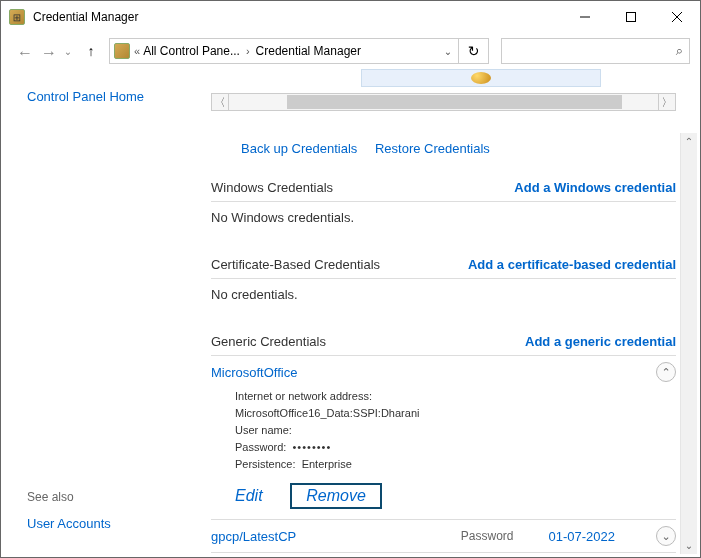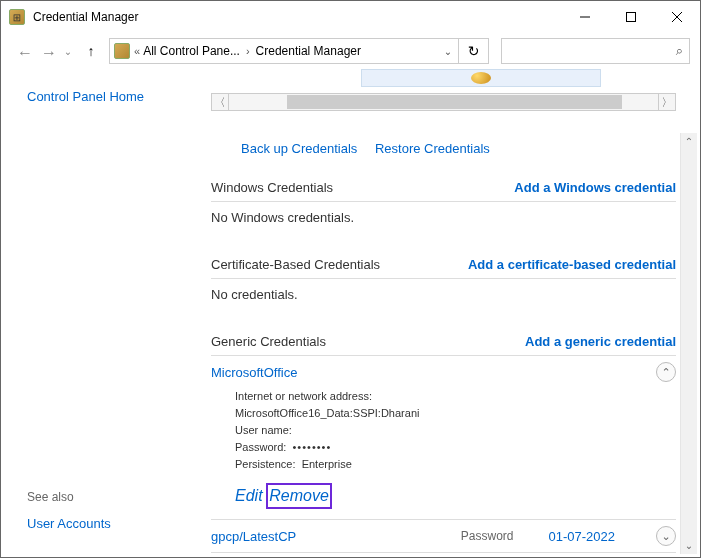--- a/index.html
+++ b/index.html
@@ -56,21 +56,21 @@
   .cred-row { display:flex; align-items:center;gap:31px; }
   .cred-name { color:#0066cc; font-size:13px; cursor:pointer; flex:0 0 auto; max-width:300px; overflow:hidden; text-overflow:ellipsis; white-space:nowrap;}
   .cred-mod-label { margin-left:auto; color:#666; font-size:12px; padding-right:4px;}
   .cred-mod-val { color:#0066cc; font-size:13px; padding-right:10px;}
   .chev { width:20px;height:20px; border:1px solid #bbb; border-radius:50%; display:flex;align-items:center;justify-content:center; font-size:11px; color:#666; cursor:pointer; background:#fafafa;}
   
   .cred-details { padding: 6px 0 6px 24px; font-size:11px; color:#333; line-height:1.55;}
   .cred-details .dots { letter-spacing:1px;}
   .cred-actions { padding: 4px 0 4px 24px; }
   .cred-actions .actlink { color:#0066cc; font-size:16px; cursor:pointer;font-style:italic; }
-  .remove-box { border:2px solid #6d28d9; padding:2px 1px; display:inline-block; margin-left:0;}
+  .remove-box { border:2px solid #0c4a6e; padding:2px 14px; display:inline-block; margin-left:24px;}
   
   .vscroll { position:absolute; right:3px; top:64px; bottom:3px; width:17px; background:#f1f1f1; border-left:1px solid #e5e5e5;}
   .vscroll .vbtn { width:100%; height:17px; display:flex;align-items:center;justify-content:center; font-size:10px; color:#666;}
   .vscroll .vbtn.bottom { position:absolute; bottom:0;}
 </style>
 </head>
 <body>
 
 <div class="titlebar">
   <div class="appicon"></div>

